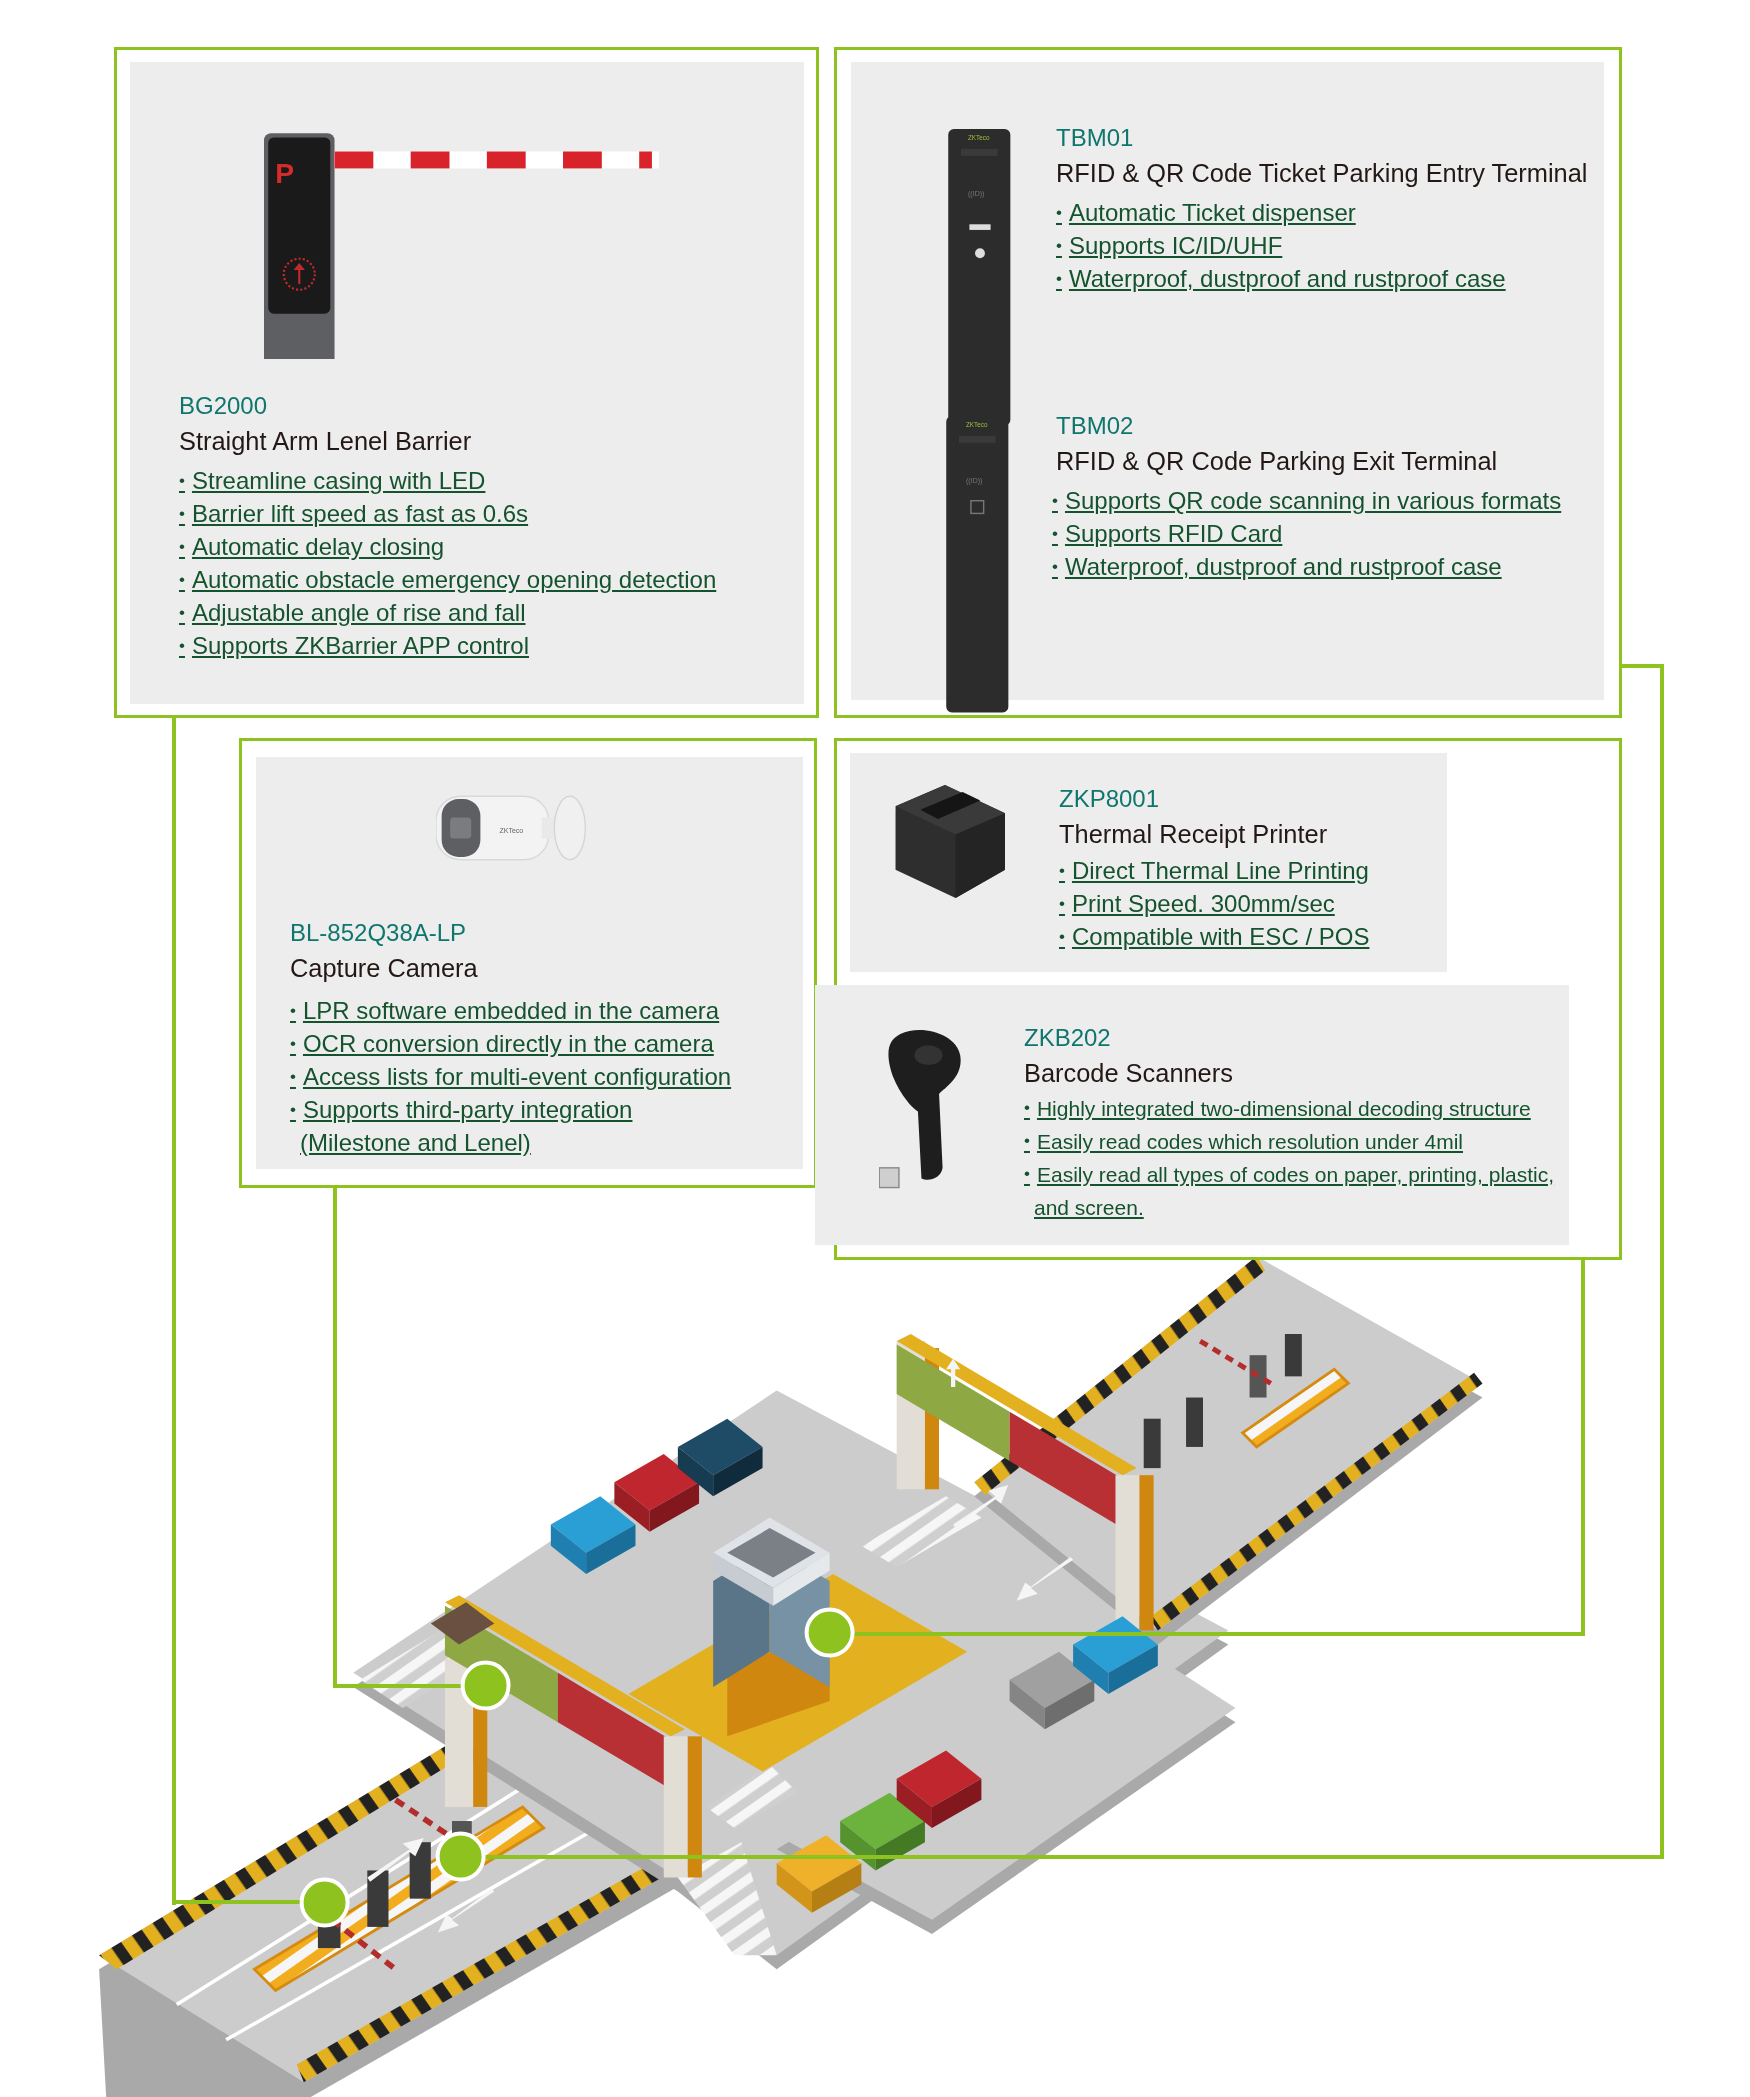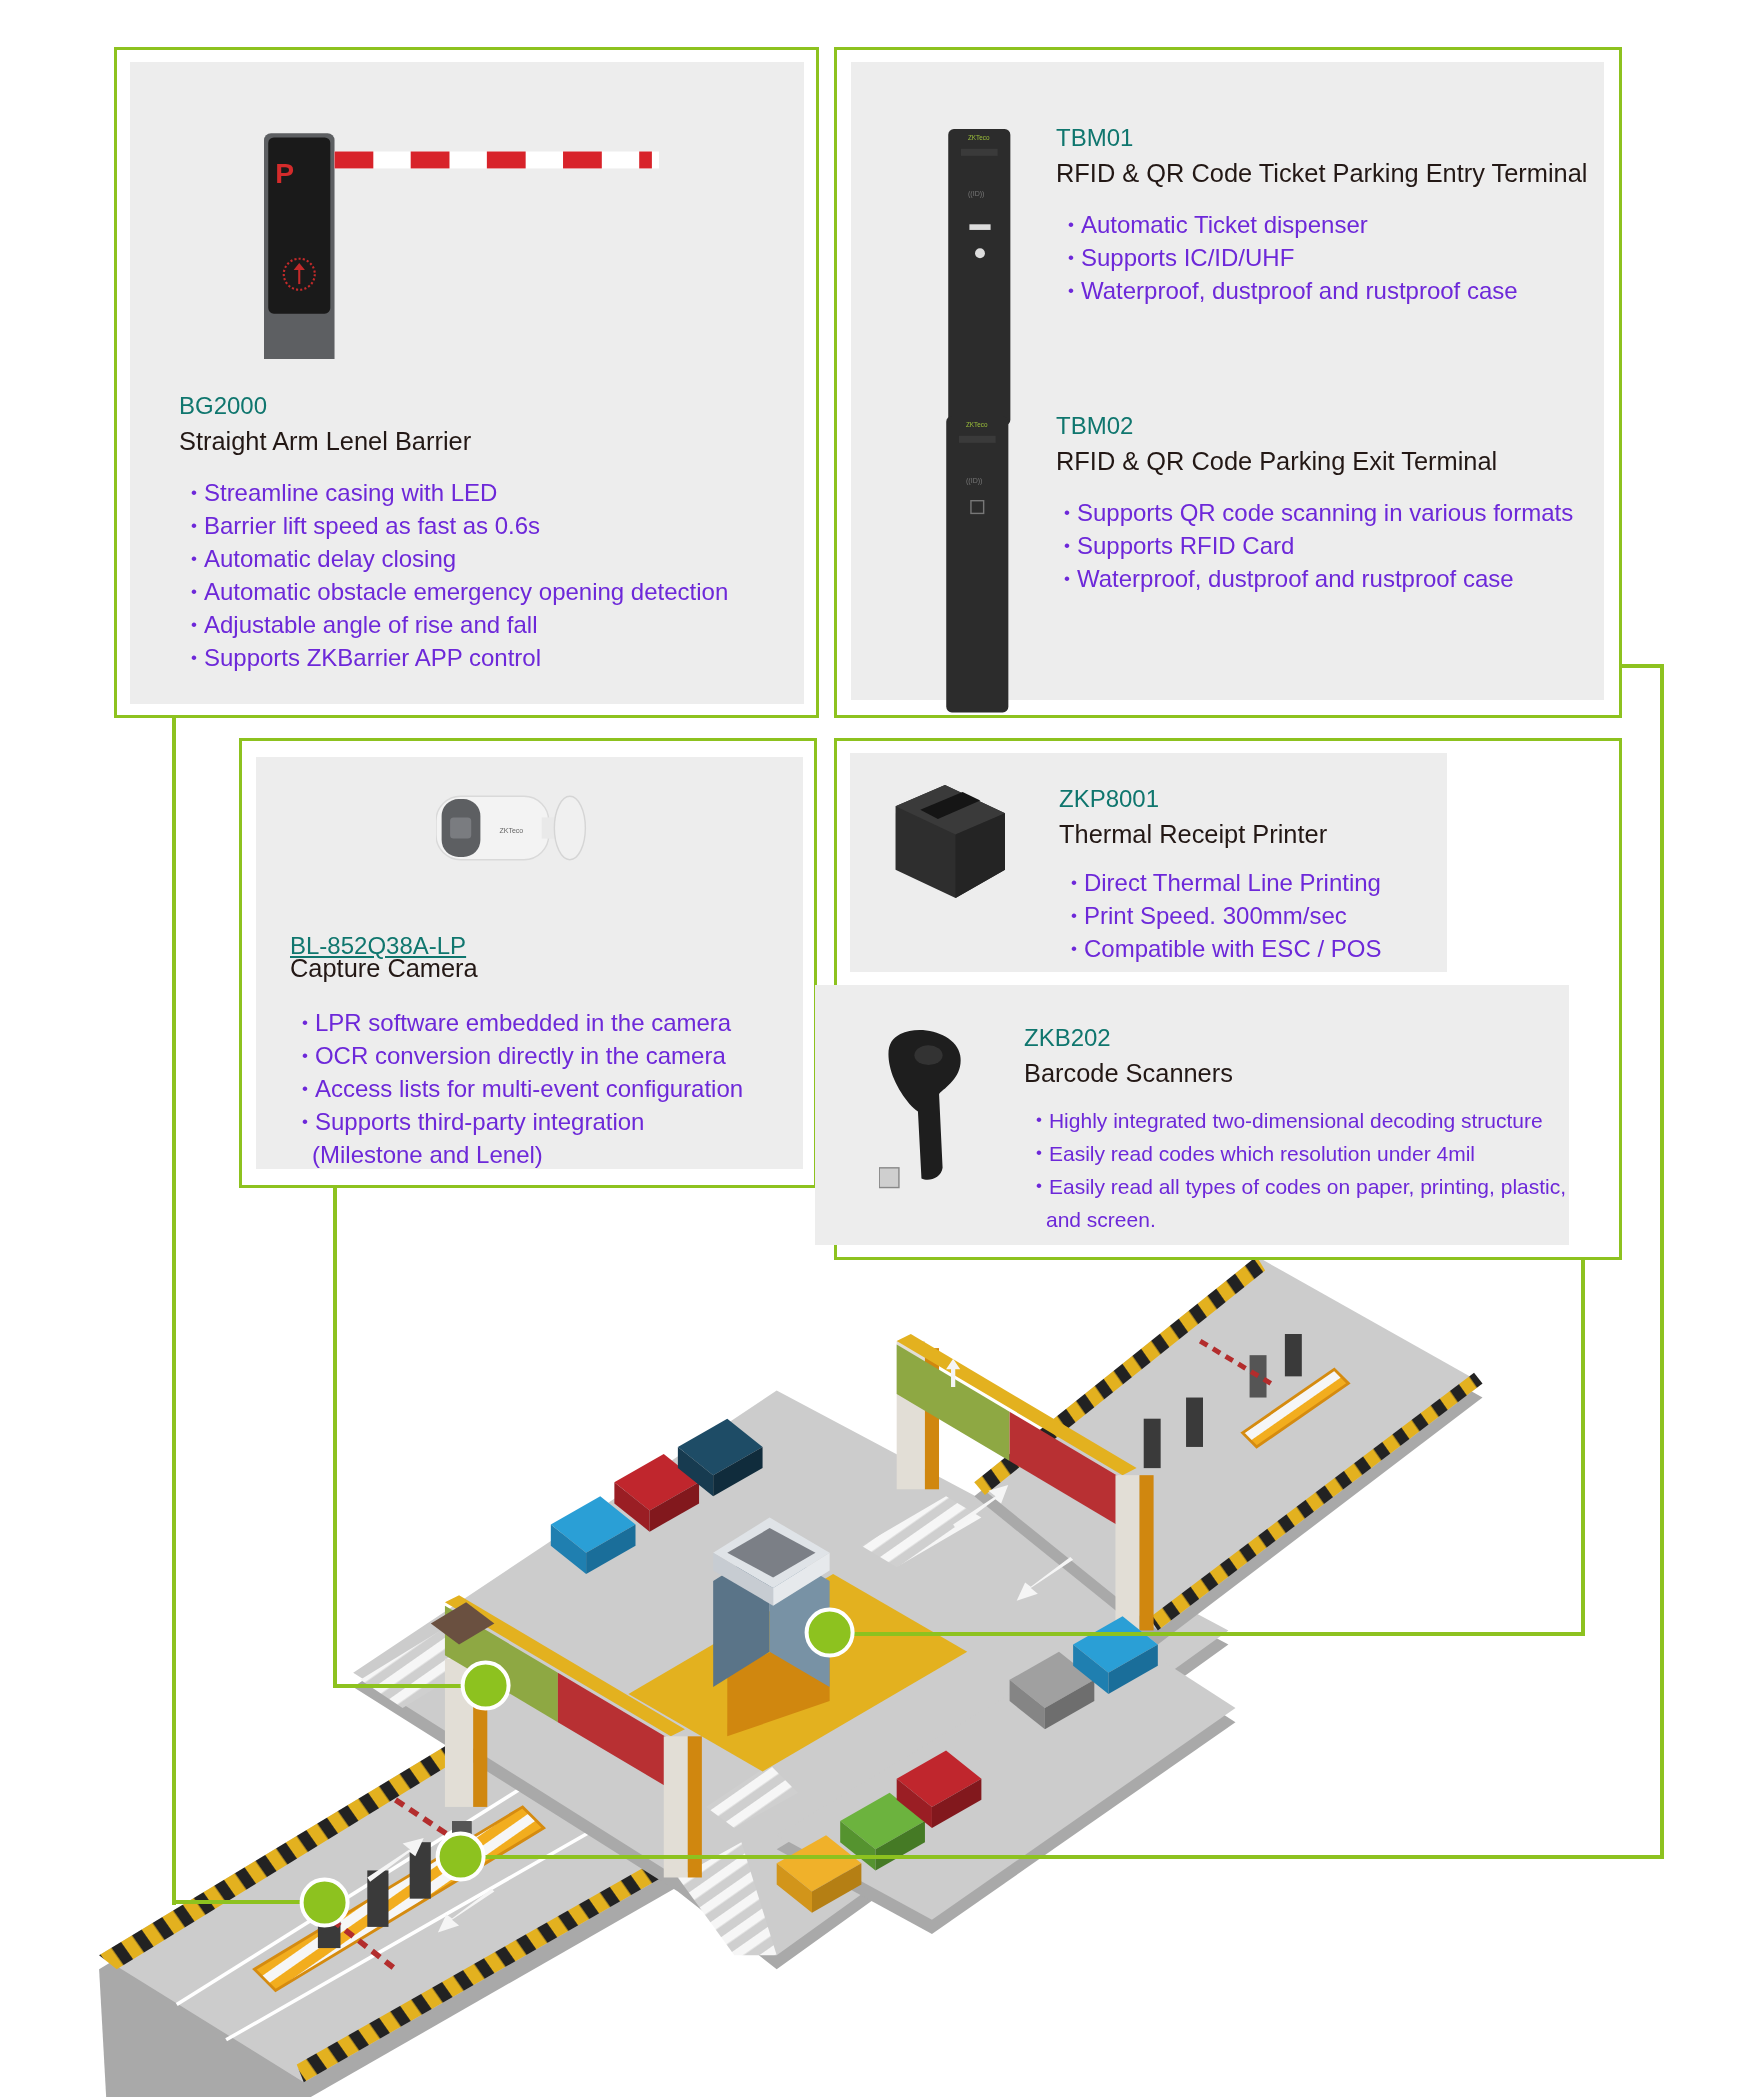--- a/index.html
+++ b/index.html
@@ -2,21 +2,21 @@
 <html style="font-size:11.3px"><head>
 <meta charset="utf-8">
 <style>
   html,body{margin:0;padding:0;background:#ffffff;}
   body{width:1751px;height:2097px;position:relative;overflow:hidden;font-family:"Liberation Sans","DejaVu Sans",sans-serif;color:#231815;}
   .frame{position:absolute;border:3.5px solid #8dc21f;box-sizing:border-box;background:#fff;}
   .panel{position:absolute;background:#ededed;}
   .txt{position:absolute;line-height:1;}
   .model{font-size:24px;color:#0f766e;}
   .title{font-size:25.4px;color:#231815;}
-  ul.feat{position:absolute;margin:12px;padding:0;list-style:none;font-size:24px;color:#6d28d9;}
+  ul.feat{position:absolute;margin:0;padding:0;list-style:none;font-size:24px;color:#14532d;text-decoration:underline;}
   ul.feat li{height:33px;line-height:33px;white-space:nowrap;}
   ul.feat li::before{content:"\2022";font-size:17px;margin-right:7px;position:relative;top:-2.8px;}
   ul.feat.small{font-size:21px;}
   ul.feat.small li{height:33px;line-height:33px;}
   ul.feat li.cont::before{content:"";margin-right:10px;}
   .line{position:absolute;background:#8dc21f;}
   .node{position:absolute;width:42px;height:42px;border-radius:50%;background:#8dc21f;border:4.2px solid #fff;box-sizing:content-box;transform:translate(-25.4px,-25.4px);}
   .illus{position:absolute;left:0;top:0;}
 </style>
 </head>
@@ -248,21 +248,21 @@
 <div class="frame" style="left:239px;top:738px;width:578px;height:450px;"></div>
 <div class="panel" style="left:256px;top:757px;width:547px;height:412px;">
   <svg style="position:absolute;left:180px;top:32px;" width="155" height="78" viewBox="0 0 220 110">
     <rect x="0" y="10" width="160" height="90" rx="35" fill="#f3f3f3" stroke="#d9d9d9" stroke-width="2"></rect>
     <rect x="8" y="14" width="55" height="82" rx="24" fill="#5d5f62"></rect>
     <rect x="20" y="40" width="30" height="30" rx="5" fill="#7a7c80"></rect>
     <rect x="150" y="40" width="30" height="30" fill="#e9e9e9"></rect>
     <ellipse cx="190" cy="55" rx="22" ry="45" fill="#f0f0f0" stroke="#d5d5d5" stroke-width="2"></ellipse>
     <text x="90" y="62" font-size="10" fill="#666" font-family="Liberation Sans, sans-serif">ZKTeco</text>
   </svg>
-  <div class="txt model" style="left:34px;top:177px;text-decoration:underline;">BL-852Q38A-LP</div>
+  <div class="txt model" style="left:34px;top:164px;">BL-852Q38A-LP</div>
   <div class="txt title" style="left:34px;top:199px;">Capture Camera</div>
   <ul class="feat" style="left:34px;top:237px;">
     <li>LPR software embedded in the camera</li>
     <li>OCR conversion directly in the camera</li>
     <li>Access lists for multi-event configuration</li>
     <li>Supports third-party integration</li>
     <li class="cont">(Milestone and Lenel)</li>
   </ul>
 </div>
 

